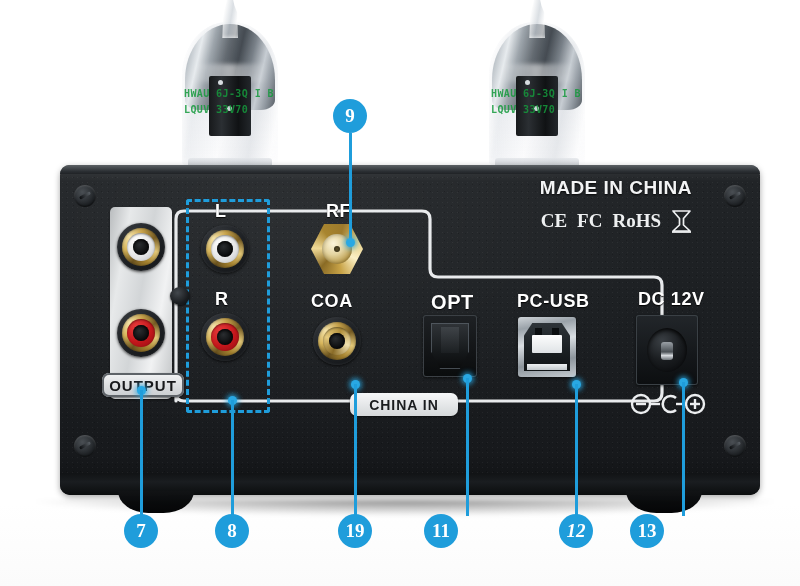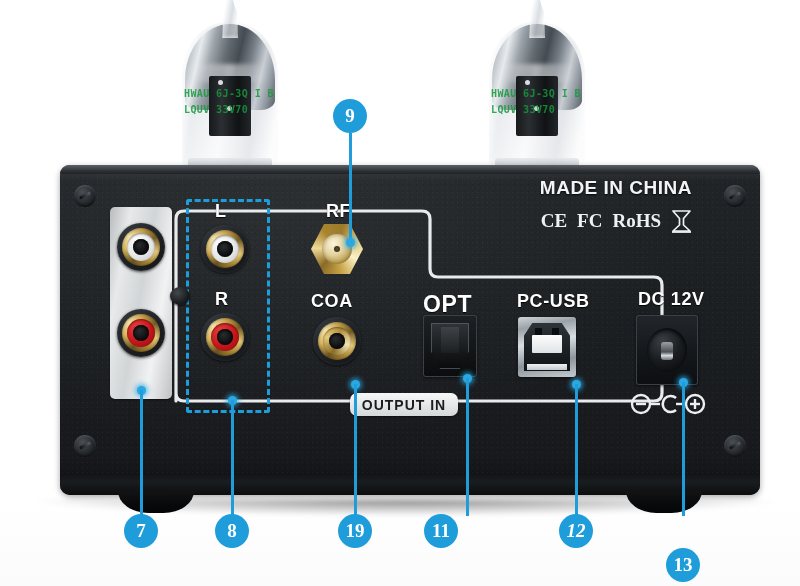--- a/index.html
+++ b/index.html
@@ -564,20 +564,21 @@
     <div class="rca" style="left:57px; top:144px;">
       <div class="ring-gold"></div>
       <div class="ring-color red"></div>
       <div class="hole"></div>
     </div>
 
     <div style="position:absolute; left:110px; top:122px; width:20px; height:18px; border-radius:50%;
                 background:radial-gradient(circle at 38% 32%, #43484d, #1a1d20 60%, #0a0c0d 100%);
                 box-shadow:0 1px 2px rgba(0,0,0,.7);"></div>
 
+    <div class="badge-plate" id="output-badge" style="left:42px; top:208px; width:82px; height:24px;">OUTPUT</div>
 
     <div class="panel-label" style="left:155px; top:36px; font-size:18px;">L</div>
     <div class="rca" style="left:141px; top:60px;">
       <div class="ring-gold"></div>
       <div class="ring-color white"></div>
       <div class="hole"></div>
     </div>
 
     <div class="panel-label" style="left:155px; top:124px; font-size:18px;">R</div>
     <div class="rca" style="left:141px; top:148px;">
@@ -593,21 +594,21 @@
       <div class="pinhole"></div>
     </div>
 
     <div class="panel-label" style="left:251px; top:126px; font-size:18px;">COA</div>
     <div class="rca" style="left:253px; top:152px;">
       <div class="ring-gold"></div>
       <div class="ring-color gold"></div>
       <div class="hole"></div>
     </div>
 
-    <div class="panel-label" style="left:363px; top:126px; font-size:23px;">OPT</div>
+    <div class="panel-label" style="left:371px; top:126px; font-size:20px;">OPT</div>
     <div id="opt-jack" style="left:363px; top:150px;">
       <div class="shutter"></div>
     </div>
 
     <div class="panel-label" style="left:457px; top:126px; font-size:18px;">PC-USB</div>
     <div id="usb-jack" style="left:458px; top:152px;">
       <div class="cav"></div>
       <div class="slot-l"></div>
       <div class="slot-r"></div>
       <div class="tongue"></div>
@@ -626,21 +627,21 @@
         <line x1="6" y1="11" x2="16" y2="11" stroke="#eceef0" stroke-width="2.4"></line>
         <line x1="20" y1="11" x2="30" y2="11" stroke="#eceef0" stroke-width="2.4"></line>
         <path d="M46 5 A 8 8 0 1 0 46 17" fill="none" stroke="#eceef0" stroke-width="2.6"></path>
         <line x1="46" y1="11" x2="56" y2="11" stroke="#eceef0" stroke-width="2.4"></line>
         <circle cx="65" cy="11" r="9" fill="none" stroke="#eceef0" stroke-width="2.4"></circle>
         <line x1="60" y1="11" x2="70" y2="11" stroke="#eceef0" stroke-width="2.4"></line>
         <line x1="65" y1="6" x2="65" y2="16" stroke="#eceef0" stroke-width="2.4"></line>
       </svg>
     </div>
 
-    <div class="badge-plate" id="audioin-badge" style="left:290px; top:228px; width:108px; height:23px;">OUTPUT IN</div>
+    <div class="badge-plate" id="audioin-badge" style="left:290px; top:228px; width:108px; height:23px;">CHINA IN</div>
 
     <div class="foot" style="left:58px;  bottom:-18px;"></div>
     <div class="foot" style="right:58px; bottom:-18px;"></div>
   </div>
 
   <div id="shadow-strip"></div>
 
   <div class="callout-line" style="left:349px; top:133px; height:110px;"></div>
   <div class="callout-dot" style="left:346px; top:238px;"></div>
   <div class="callout-badge" style="left:333px; top:99px;">9</div>
@@ -660,15 +661,15 @@
   <div class="callout-dot" style="left:463px; top:374px;"></div>
   <div class="callout-line" style="left:466px; top:378px; height:138px;"></div>
   <div class="callout-badge" style="left:424px; top:514px;">11</div>
 
   <div class="callout-dot" style="left:572px; top:380px;"></div>
   <div class="callout-line" style="left:575px; top:384px; height:132px;"></div>
   <div class="callout-badge" style="left:559px; top:514px;font-style:italic;">12</div>
 
   <div class="callout-dot" style="left:679px; top:378px;"></div>
   <div class="callout-line" style="left:682px; top:382px; height:134px;"></div>
-  <div class="callout-badge" style="left:666px; top:514px;margin-top:34px;">13</div>
+  <div class="callout-badge" style="left:630px; top:514px;">13</div>
 
 </div>
 
 </body></html>

